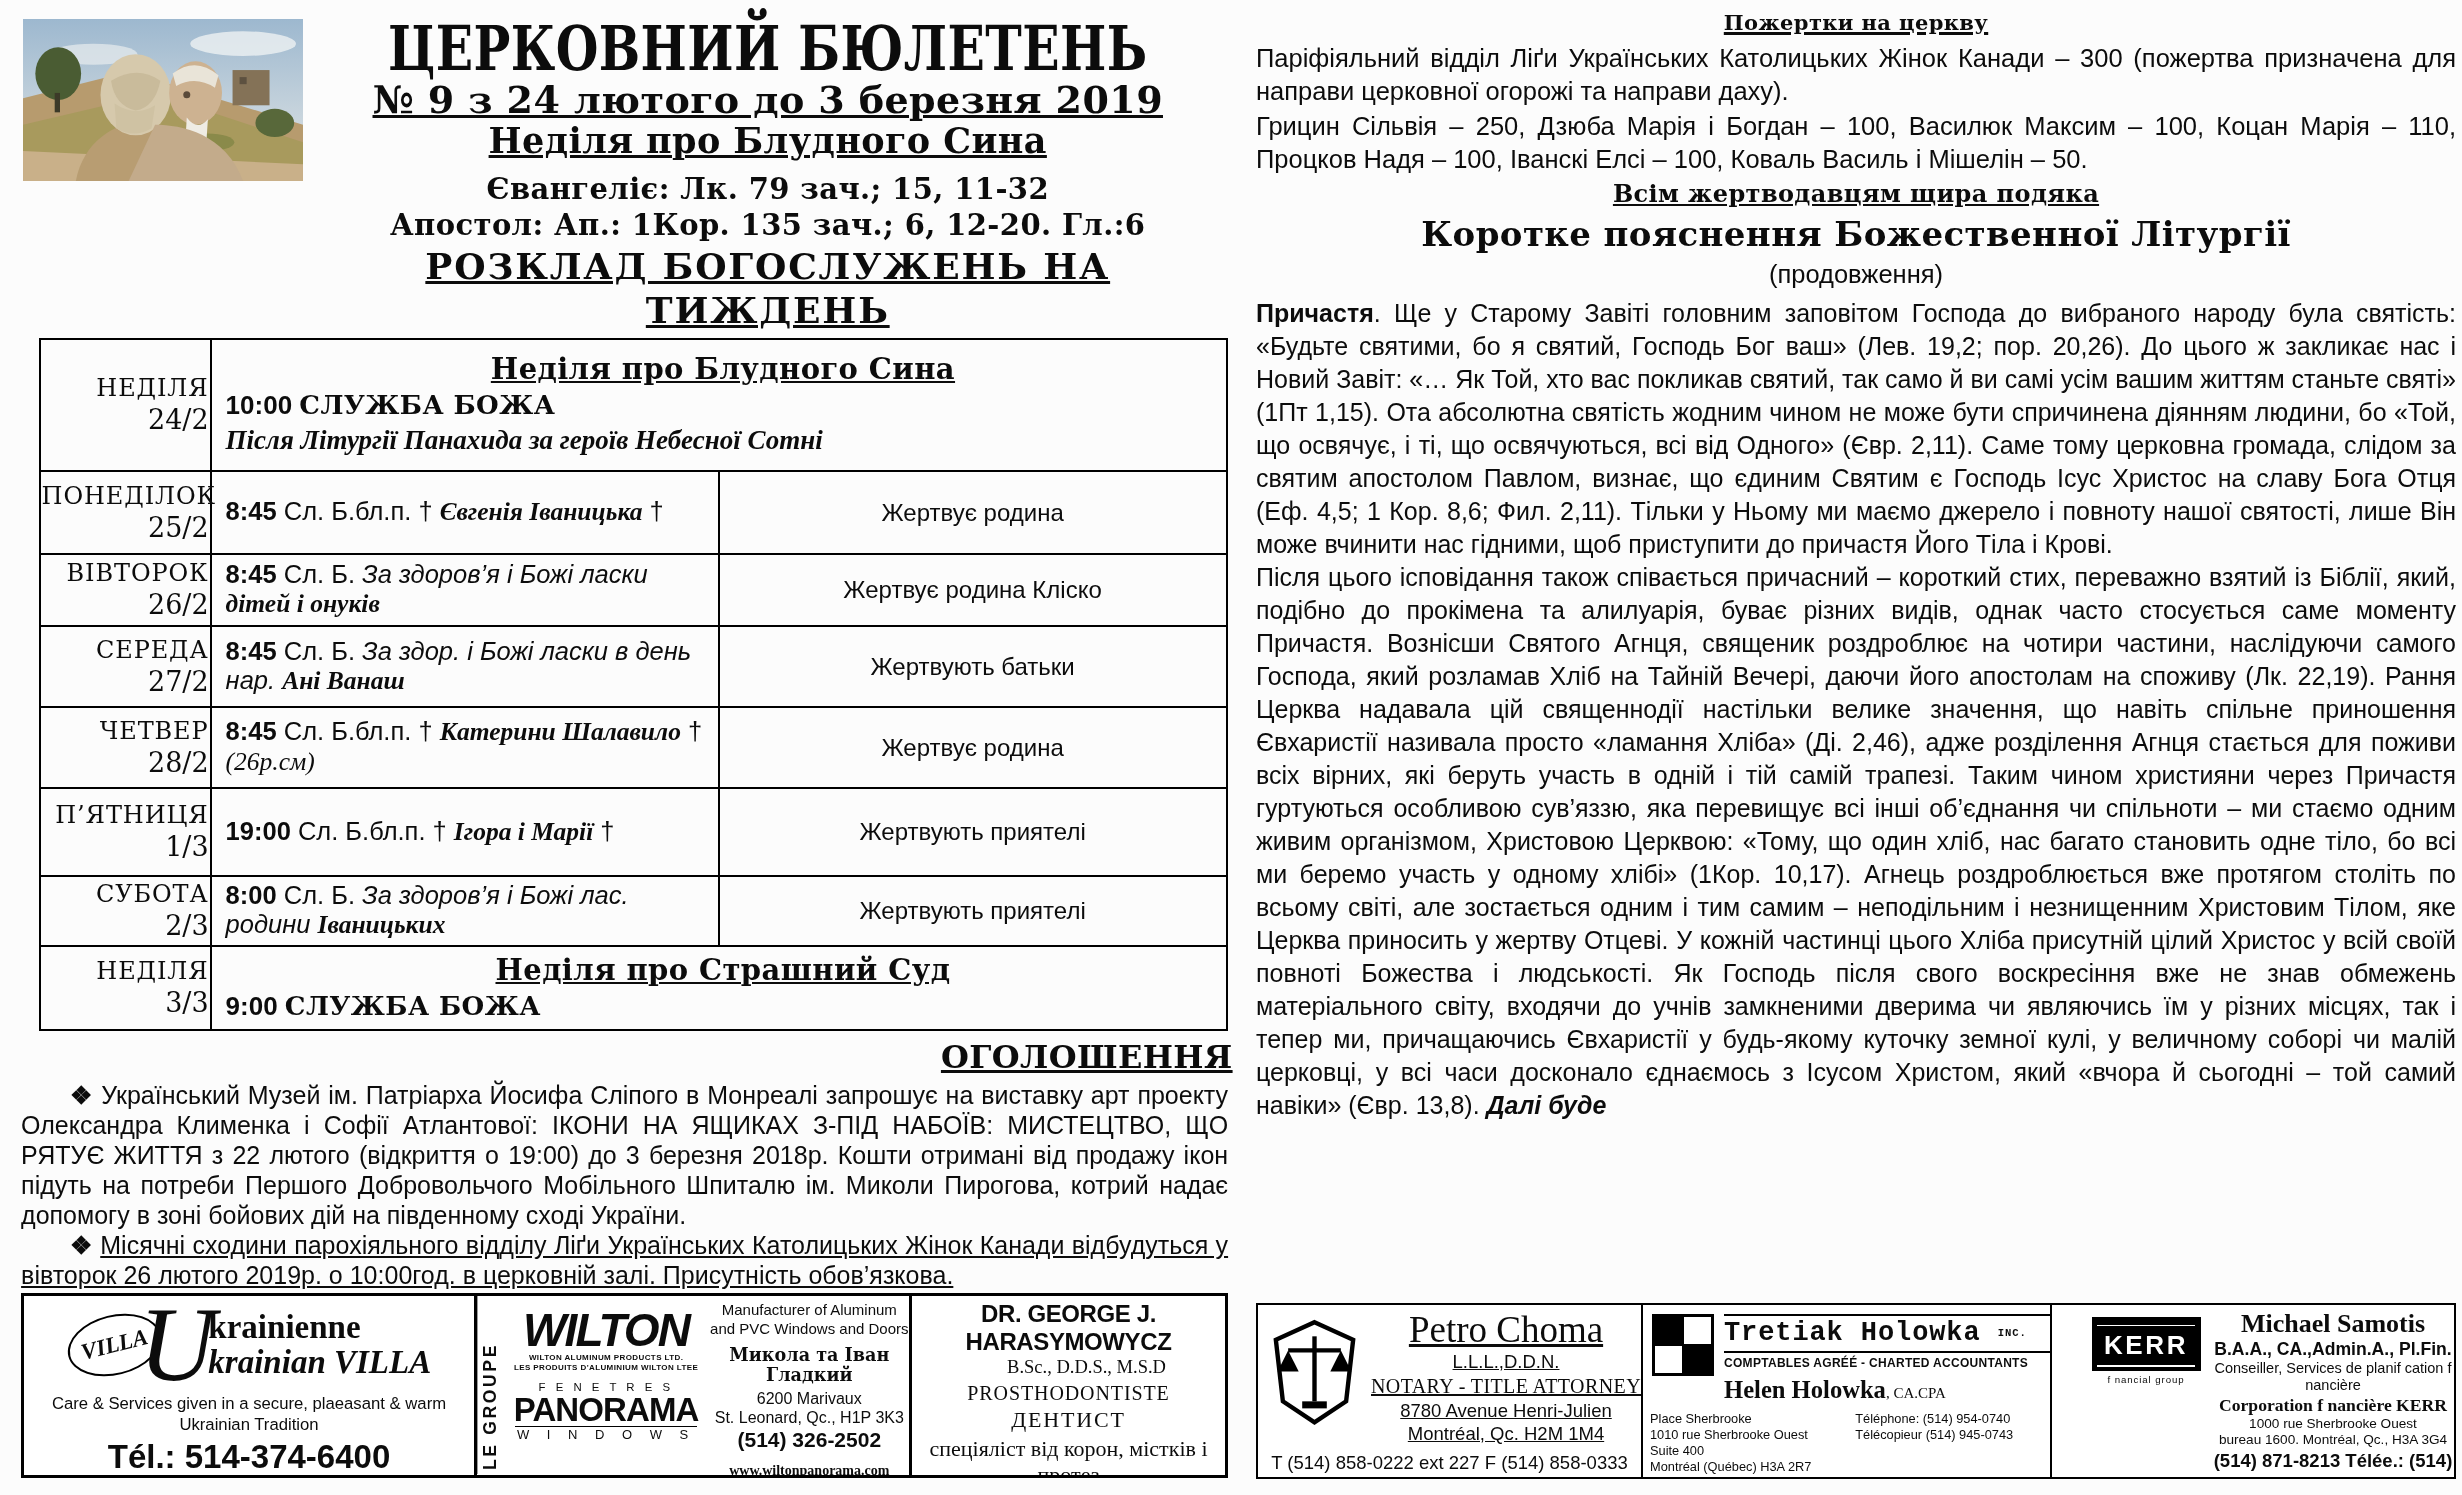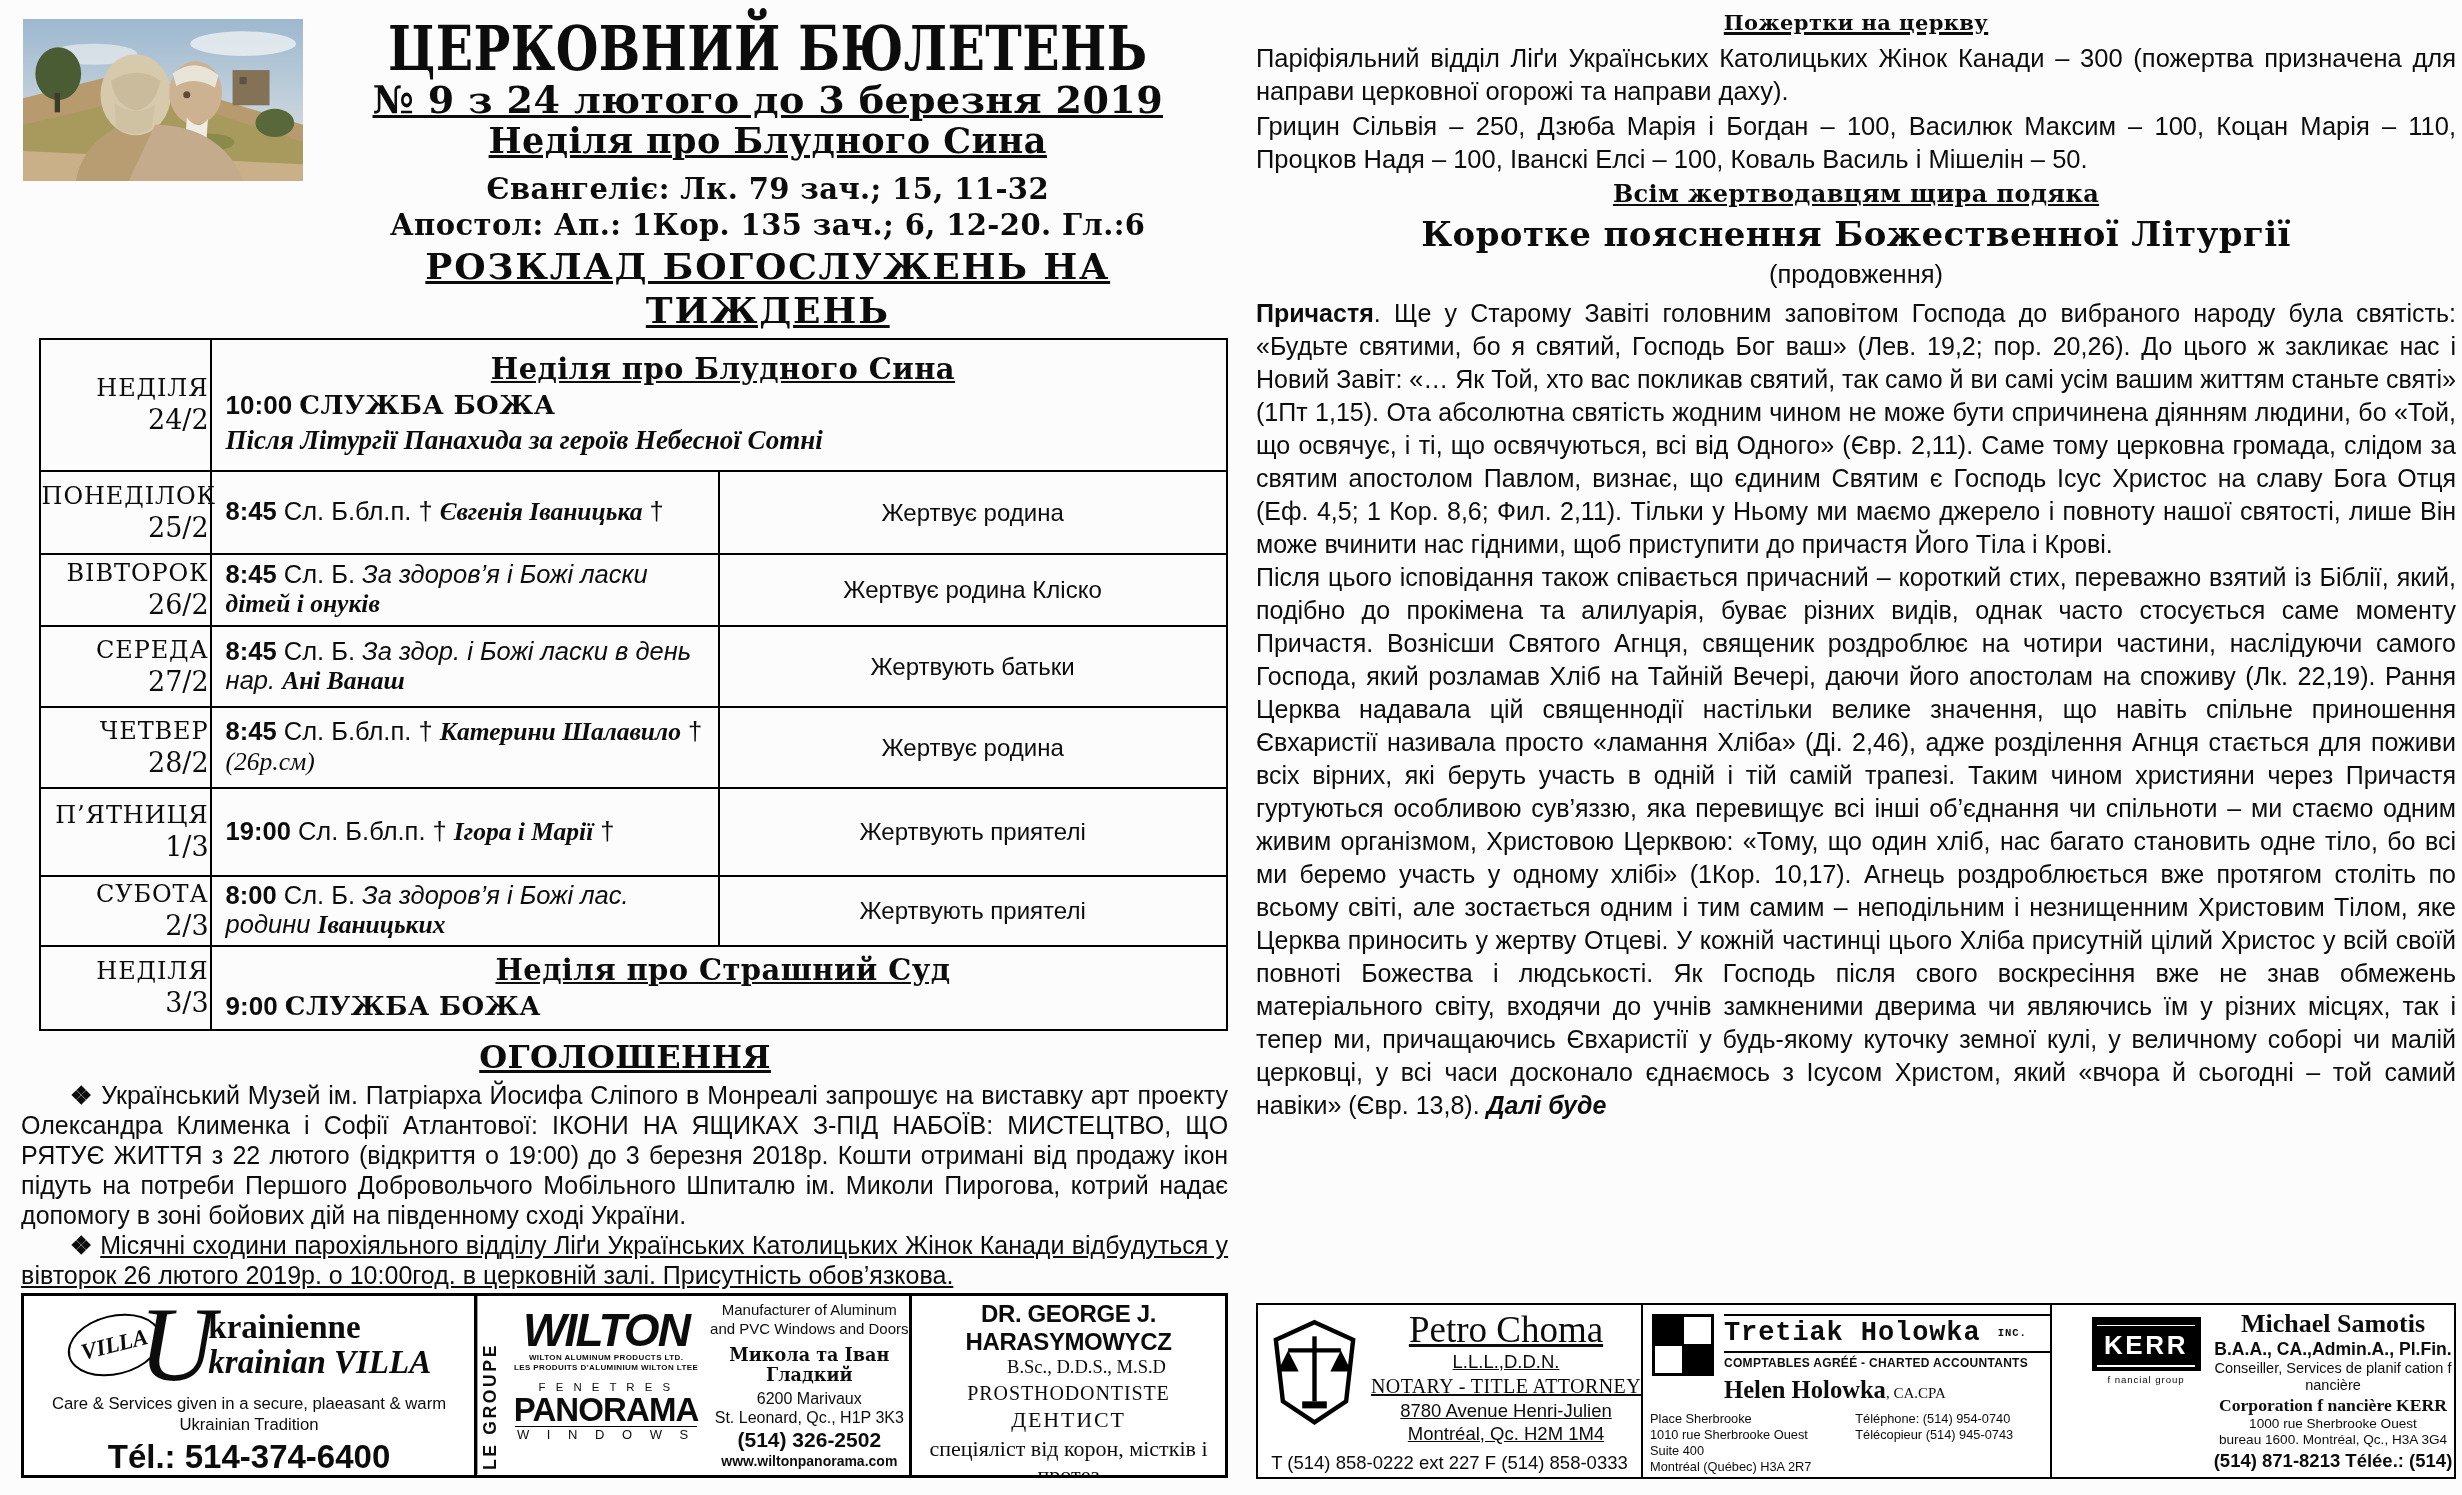--- a/index.html
+++ b/index.html
@@ -32,21 +32,21 @@
   td.cday{width:167px;text-align:right;}
   .dname{font-family:"DejaVu Serif",serif;font-size:24px;letter-spacing:0.9px;}
   .ddate{font-family:"DejaVu Serif",serif;font-size:27px;margin-top:1.8px;}
   td.csvc{width:791px;padding:3.5px 5.3px 3.5px 14px;font-size:25.5px;}
   td.cwide{padding:1.8px 5.3px 1.8px 14px;font-size:25.5px;}
   td.cdon{text-align:center;font-size:24px;line-height:27px;padding:1.8px 5.3px;}
   .whdr{text-align:center;font-size:29px;line-height:37px;}
   .wline{font-size:26px;line-height:35px;}
   .wpan{font-size:27px;line-height:35px;}
 
-  .ann-title{text-align:center;font-size:32px;line-height:39px;margin-top:7px;text-decoration:underline;text-decoration-thickness:2.6px;}
+  .ann-title{text-align:right;font-size:32px;line-height:39px;margin-top:7px;text-decoration:underline;text-decoration-thickness:2.6px;}
   .ann-ps{margin:3.5px 0 0 3.5px;width:1207px;font-size:25px;line-height:30px;text-align:justify;}
   .ann-ps p{margin:0;text-indent:49px;}
 
   
   #ads-left{position:absolute;left:21px;top:1293px;width:1207px;height:185px;
     border:3.5px solid #000;display:flex;box-sizing:border-box;background:#fff;}
   .adL{box-sizing:border-box;border-right:3.5px solid #000;overflow:hidden;position:relative;}
   .adL:last-child{border-right:none}
   .ad-villa{width:453px;text-align:center;padding-top:1.8px;}
   .villa-top{display:flex;align-items:center;justify-content:center;height:95px;}
@@ -64,21 +64,21 @@
   .wilton-mid{width:207px;text-align:center;padding-top:10.6px;}
   .w-brand{font-size:46px;line-height:46px;font-weight:900;letter-spacing:-1.8px;font-style:italic;}
   .w-sub{font-size:8px;line-height:10.6px;font-weight:bold;letter-spacing:0.4px;}
   .w-fen{font-size:11.4px;letter-spacing:3.5px;margin-top:7px;}
   .w-pan{font-size:33px;line-height:33px;font-weight:900;letter-spacing:-0.9px;}
   .w-win{font-size:13px;letter-spacing:7px;border-top:1.8px solid #000;margin:0 12.3px;}
   .wilton-right{flex:1;text-align:center;font-size:16px;line-height:19.3px;padding-top:5.3px;}
   .w-mfr{font-size:15px;line-height:18.5px;}
   .w-names{font-family:"DejaVu Serif",serif;font-weight:bold;font-size:17.6px;margin:7px 0 5.3px;}
   .w-phone{font-weight:bold;font-size:21px;margin-top:1.8px;}
-  .w-web{font-size:14px;font-weight:bold;margin-top:3px;}
+  .w-web{font-size:14px;font-weight:bold;margin-top:12px;font-family:Liberation Serif, serif;}
   .ad-dent{flex:1;text-align:center;font-family:"Liberation Serif",serif;padding-top:3.5px;}
   .d-name{font-size:24px;font-weight:bold;font-family:"Liberation Sans",sans-serif;letter-spacing:-0.4px;}
   .d-deg{font-size:18.5px;margin-top:1.8px;padding-left:36px;}
   .d-pro{font-size:20px;letter-spacing:0.9px;margin-top:3.5px;}
   .d-dent{font-size:22px;letter-spacing:1.8px;margin-top:1.8px;}
   .d-spec{font-size:22px;margin-top:3.5px;}
 
   
   #right-col{position:absolute;left:1256px;top:5.3px;width:1200px;}
   .don-title{text-align:center;font-size:21px;line-height:35px;text-decoration:underline;text-decoration-thickness:2.6px;}

